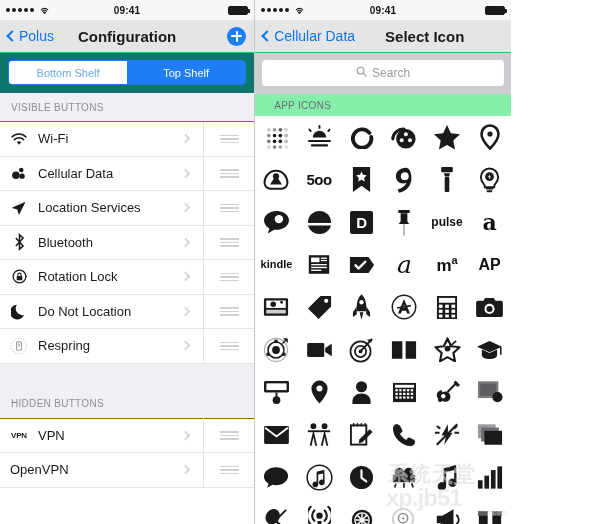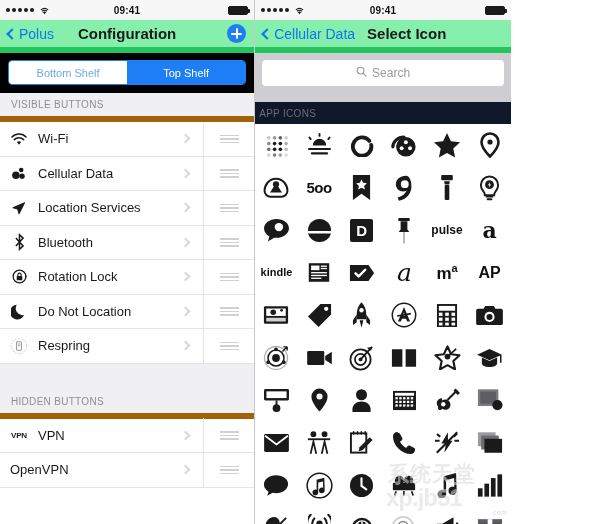--- a/index.html
+++ b/index.html
@@ -33,23 +33,23 @@
     width: 20px; height: 9px; border: 1px solid #1a1a1a; border-radius: 2px;
     position: relative; background: #1a1a1a;
   }
   .battery:after {
     content: ""; position: absolute; right: -3px; top: 2px;
     width: 2px; height: 4px; background: #1a1a1a; border-radius: 0 1px 1px 0;
   }
 
   
   .navbar {
-    height: 33px; background: #86efac;
-    border-bottom: 6px solid #22c55e;
-    display: flex; align-items: center; position: relative; padding: 0 8px;
+    height: 33px; background: #e5e5e5;
+    border-bottom: 1px solid #22c55e;
+    display: flex; align-items: center; position: relative; padding: 0 8px; gap: 18px;
   }
   .nav-back {
     display: flex; align-items: center; gap: 3px;
     color: #0b76ef; font-size: 14px; z-index: 2; cursor: pointer;
   }
   .chev-left {
     width: 8px; height: 8px;
     border-left: 2px solid #0b76ef; border-bottom: 2px solid #0b76ef;
     transform: rotate(45deg); display: block;
   }
@@ -64,36 +64,36 @@
     margin-left: auto; z-index: 2; width: 19px; height: 19px;
     border-radius: 50%; background: #1e7ef5; position: relative; cursor: pointer;
   }
   .nav-plus:before, .nav-plus:after {
     content: ""; position: absolute; background: #fff; border-radius: 1px;
   }
   .nav-plus:before { left: 4px; right: 4px; top: 8.5px; height: 2px; }
   .nav-plus:after  { top: 4px; bottom: 4px; left: 8.5px; width: 2px; }
 
   
-  .seg-wrap { background: #000000; padding: 7px 8px 8px; }
+  .seg-wrap { background: #0f766e; padding: 7px 8px 8px; }
   .segmented {
     display: flex; height: 25px; border-radius: 4px; overflow: hidden;
     border: 1px solid #1e7ef5;
   }
   .seg {
     flex: 1; display: flex; align-items: center; justify-content: center;
     font-size: 11px; cursor: pointer; background: #fff; color: #6fa9e8;
   }
   .seg.active { background: #1e7ef5; color: #fff; }
 
   
   .sect-head {
     background: #efeff4; height: 29px; display: flex; align-items: center;
     padding: 0 11px 0 11px; font-size: 10px; color: #8e8e93; letter-spacing: 0.3px;
-    border-bottom: 6px solid #a16207;
+    border-bottom: 1px solid #a16207;
   }
   .sect-gap { background: #efeff4; height: 26px; }
 
   
   .row {
     height: 34.5px; display: flex; align-items: center;
     background: #fff; border-bottom: 1px solid #e4e4e6;
     position: relative; cursor: pointer;
   }
   .row-ico {
@@ -112,31 +112,31 @@
   .row-grip {
     width: 50px; display: flex; flex-direction: column; gap: 2px;
     align-items: center; justify-content: center; flex: none; cursor: grab;
   }
   .row-grip i { display: block; width: 19px; height: 1.5px; background: #cfcfd4; }
   .vpn-badge {
     font-size: 8px; font-weight: bold; color: #1a1a1a; letter-spacing: -0.2px;
   }
 
   
-  .search-wrap { background: #cdcdd2; padding: 7px 7px 16px; }
+  .search-wrap { background: #cdcdd2; padding: 7px 7px 8px; }
   .search-field {
     height: 26px; background: #fff; border-radius: 4px;
     display: flex; align-items: center; justify-content: center;
     gap: 5px; color: #9a9aa0; font-size: 12px; cursor: text;
   }
 
   
   .grid-head {
-    background: #0f172a; height: 22px; display: flex; align-items: center;
-    padding: 0 4px; font-size: 10px; color: #6d6d72; letter-spacing: 0.3px;
+    background: #86efac; height: 22px; display: flex; align-items: center;
+    padding: 0 19px; font-size: 10px; color: #6d6d72; letter-spacing: 0.3px;
   }
   .icon-grid {
     display: grid; grid-template-columns: repeat(6, 1fr);
     row-gap: 0; background: #fff;
   }
   .icon-cell {
     height: 42.5px; display: flex; align-items: center; justify-content: center;
     cursor: pointer;
   }
   .icon-cell svg { display: block; }

